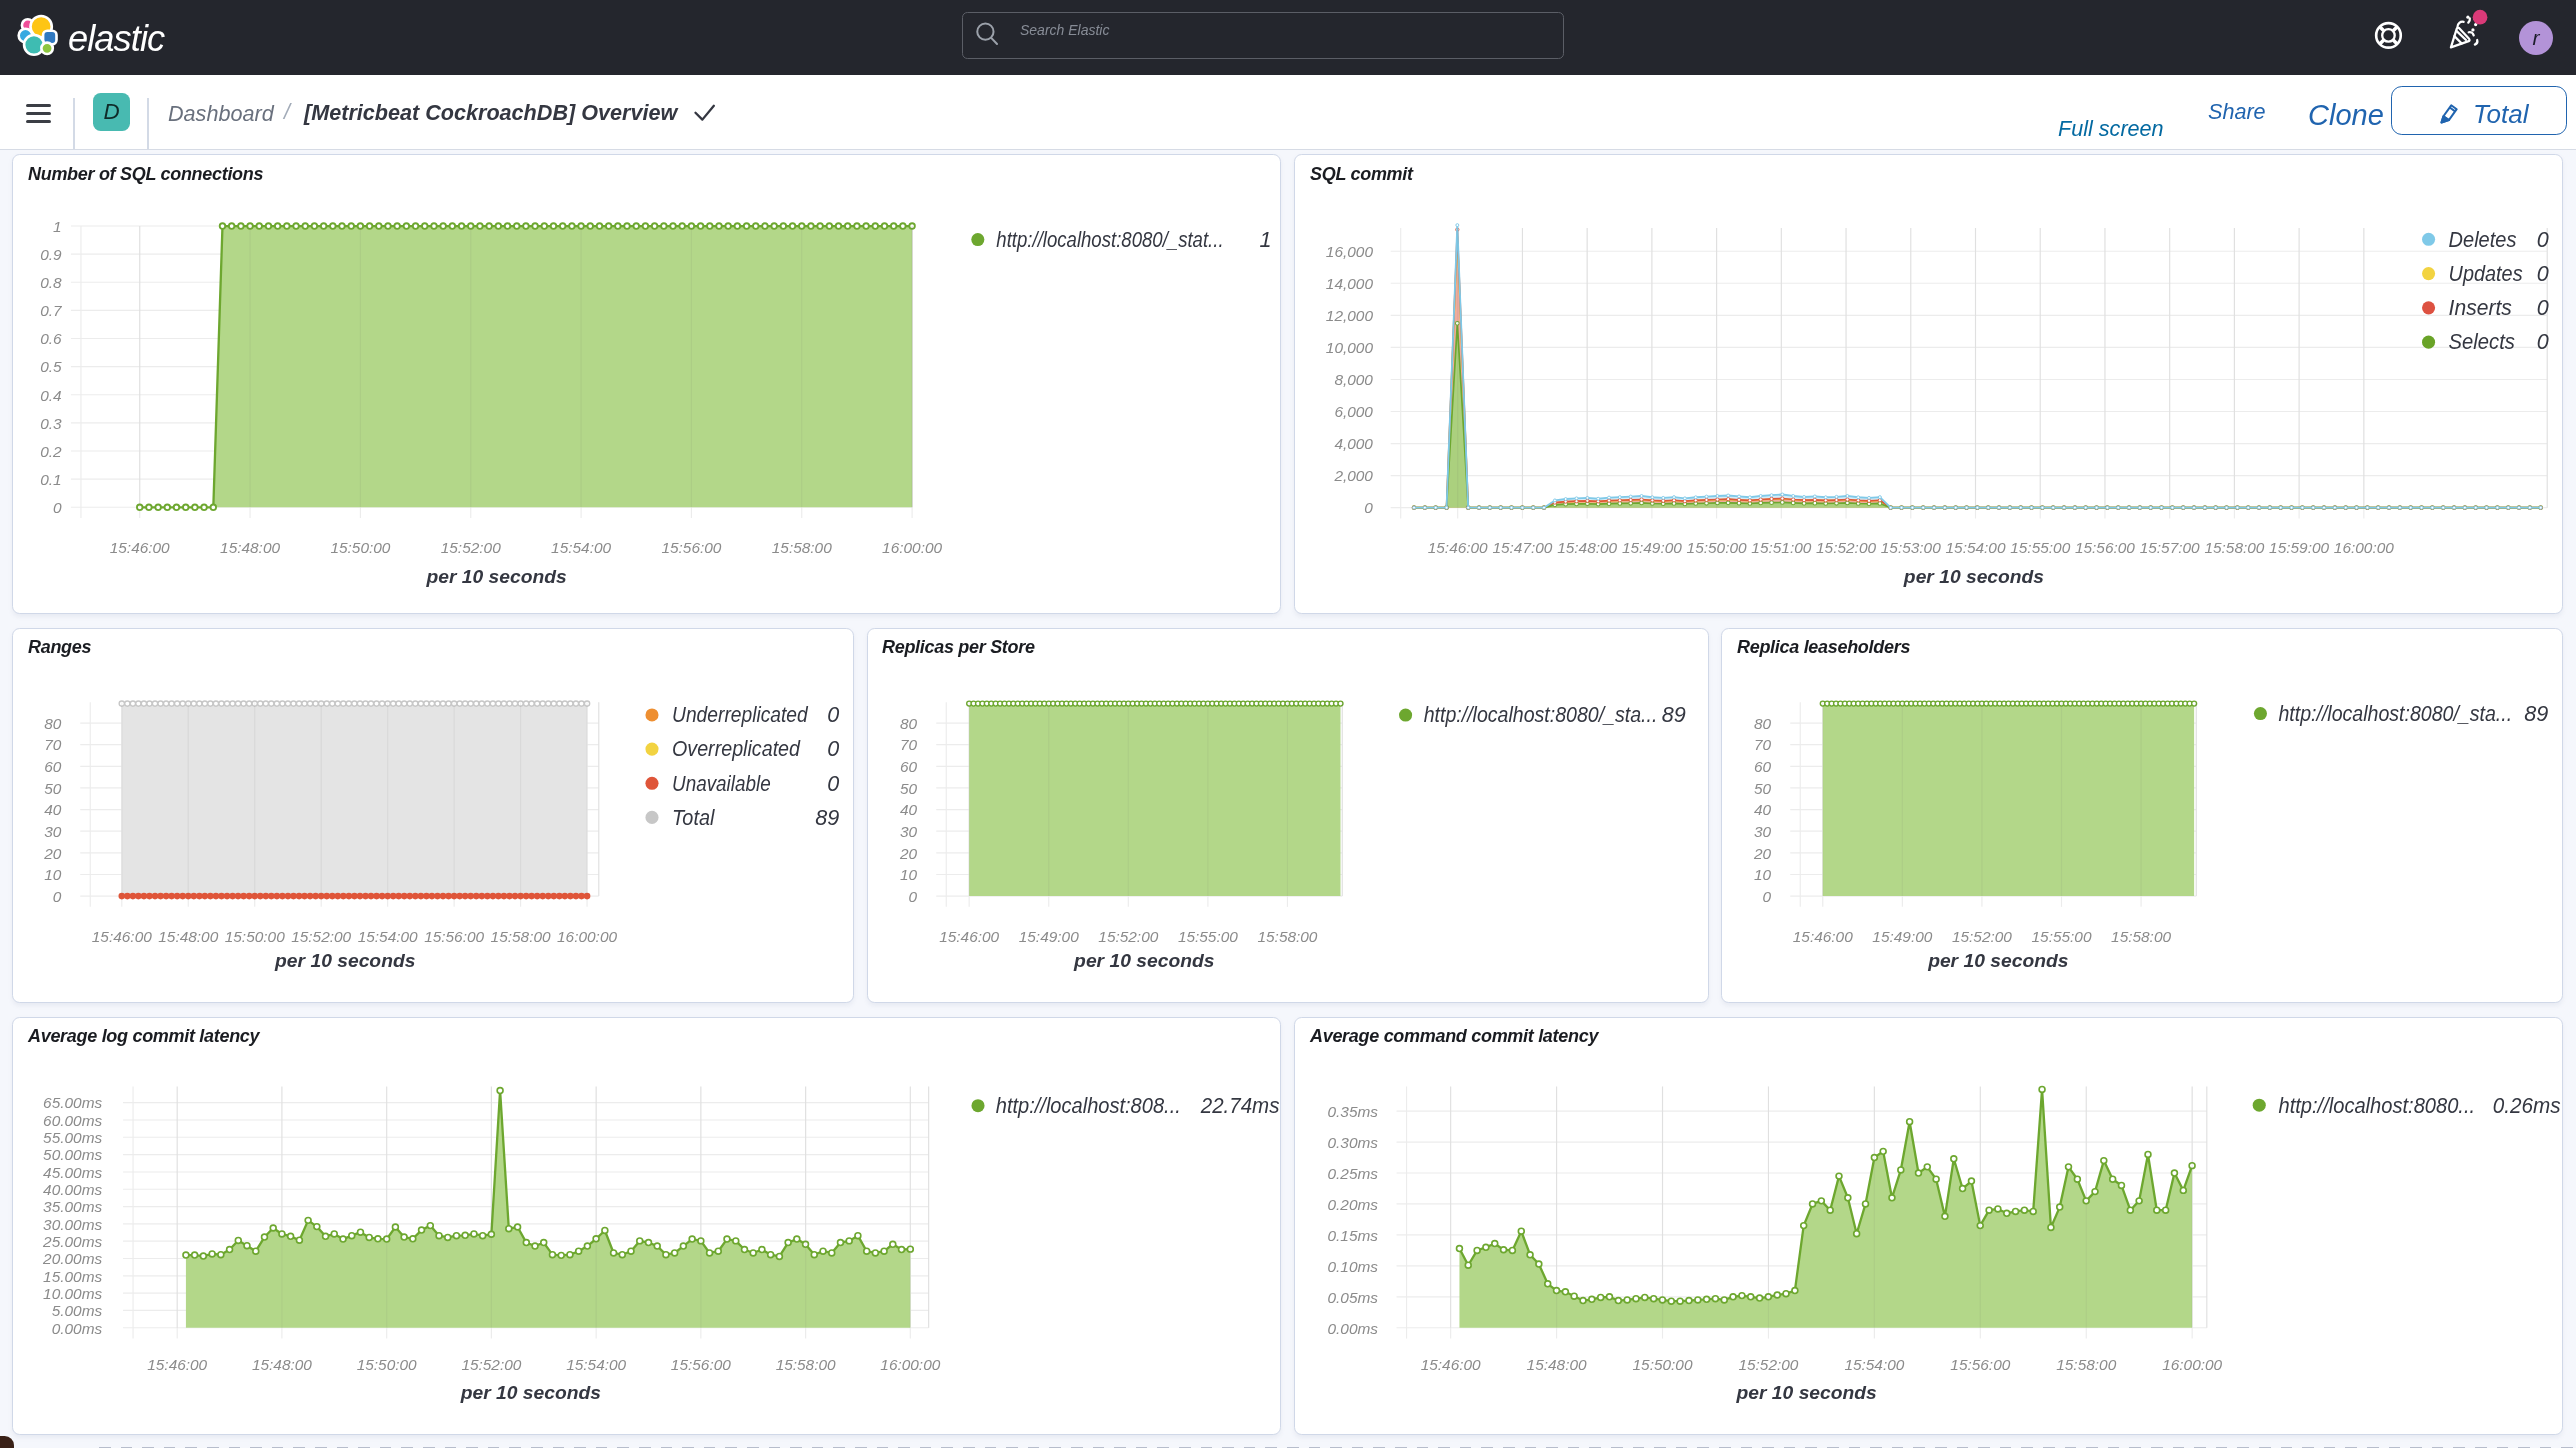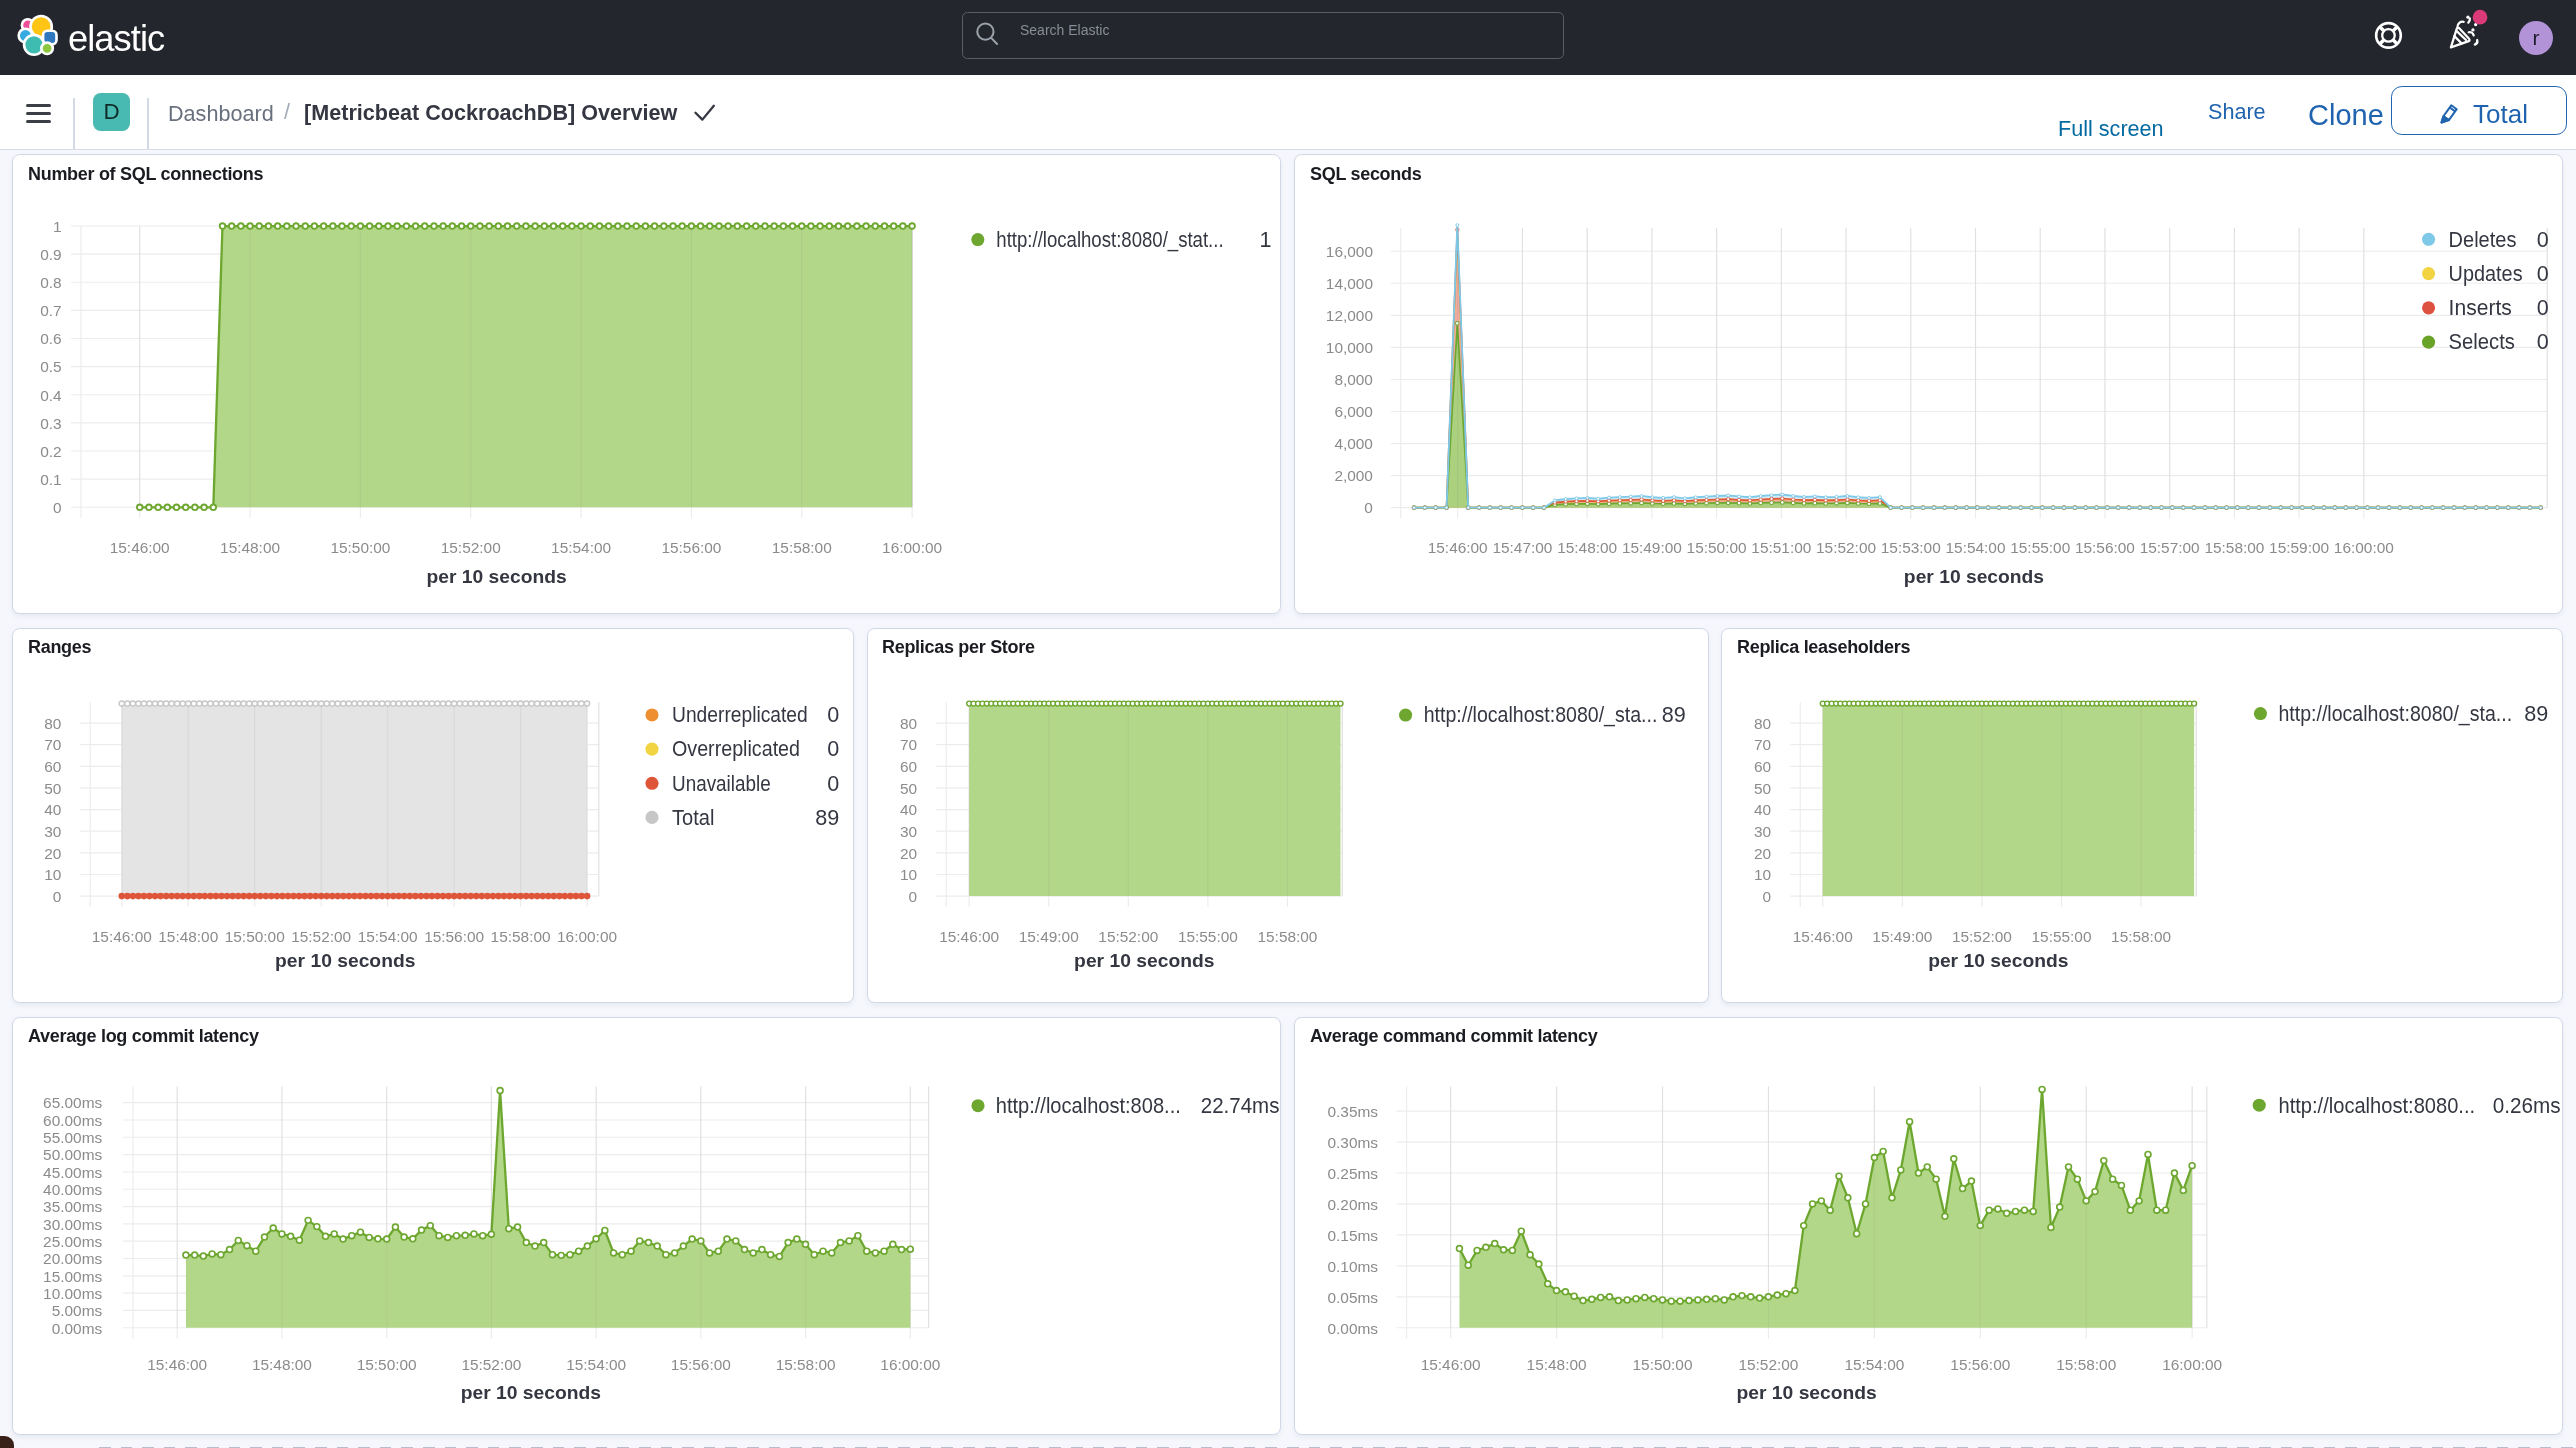--- a/index.html
+++ b/index.html
@@ -1,15 +1,15 @@
 <!DOCTYPE html>
 <html style="font-size:12.3px"><head><meta charset="utf-8"><title>[Metricbeat CockroachDB] Overview - Elastic</title>
 <style>
   html,body{margin:0;padding:0;background:#f5f7fc;font-family:"Liberation Sans",sans-serif;}
-  .page{position:relative;width:2576px;height:1448px;overflow:hidden;background:#f5f7fc;}
+  .page{position:relative;width:2576px;height:1448px;overflow:hidden;background:#f5f7fc;font-style:italic;}
   .panel{position:absolute;background:#fff;border:1.2px solid #d0d8e8;border-radius:7.7px;
          box-shadow:0 2.3px 4.6px rgba(110,120,150,0.09);}
   .ptitle{position:absolute;font-size:18px;line-height:20px;font-weight:700;color:#1a1c21;letter-spacing:-0.3px;}
 </style></head><body>
 <div class="page">
 
 <div style="position:absolute;left:0;top:0;width:2576px;height:75px;background:#24262d;"></div>
 <svg style="position:absolute;left:0px;top:0px" width="247" height="75" viewBox="0 0 320 97">
 
 <g stroke="#fff" stroke-width="3.4">
@@ -84,21 +84,21 @@
 <path d="M 17.5 8.3 L 24.5 13.3"></path>
 <path d="M 7 27.5 L 9.5 19.5 L 16.5 24.5 Z" fill="#2064af"></path>
       </g>
     </svg>
 <div style="position:absolute;left:2473px;top:101px;font-size:26px;line-height:26px;font-weight:500;color:#2064af;">Total</div>
 <div style="position:absolute;left:-17px;top:1436px;width:31px;height:31px;border-radius:9.3px;background:#3a2117;"></div>
 <div style="position:absolute;left:99px;top:1447px;width:2477px;height:1.5px;background:repeating-linear-gradient(90deg,#b7bdcc 0 11.6px,transparent 11.6px 21.6px);"></div>
 <div class="panel" style="left:12.3px;top:154px;width:1267px;height:458px;"></div>
 <div class="ptitle" style="left:28px;top:164px;">Number of SQL connections</div>
 <div class="panel" style="left:1294px;top:154px;width:1267px;height:458px;"></div>
-<div class="ptitle" style="left:1310px;top:164px;">SQL seconds</div>
+<div class="ptitle" style="left:1310px;top:164px;">SQL commit</div>
 <div class="panel" style="left:12.3px;top:628px;width:840px;height:373px;"></div>
 <div class="ptitle" style="left:28px;top:637px;">Ranges</div>
 <div class="panel" style="left:867px;top:628px;width:840px;height:373px;"></div>
 <div class="ptitle" style="left:882px;top:637px;">Replicas per Store</div>
 <div class="panel" style="left:1721px;top:628px;width:840px;height:373px;"></div>
 <div class="ptitle" style="left:1737px;top:637px;">Replica leaseholders</div>
 <div class="panel" style="left:12.3px;top:1017px;width:1267px;height:416px;"></div>
 <div class="ptitle" style="left:28px;top:1026px;">Average log commit latency</div>
 <div class="panel" style="left:1294px;top:1017px;width:1267px;height:416px;"></div>
 <div class="ptitle" style="left:1310px;top:1026px;">Average command commit latency</div>

